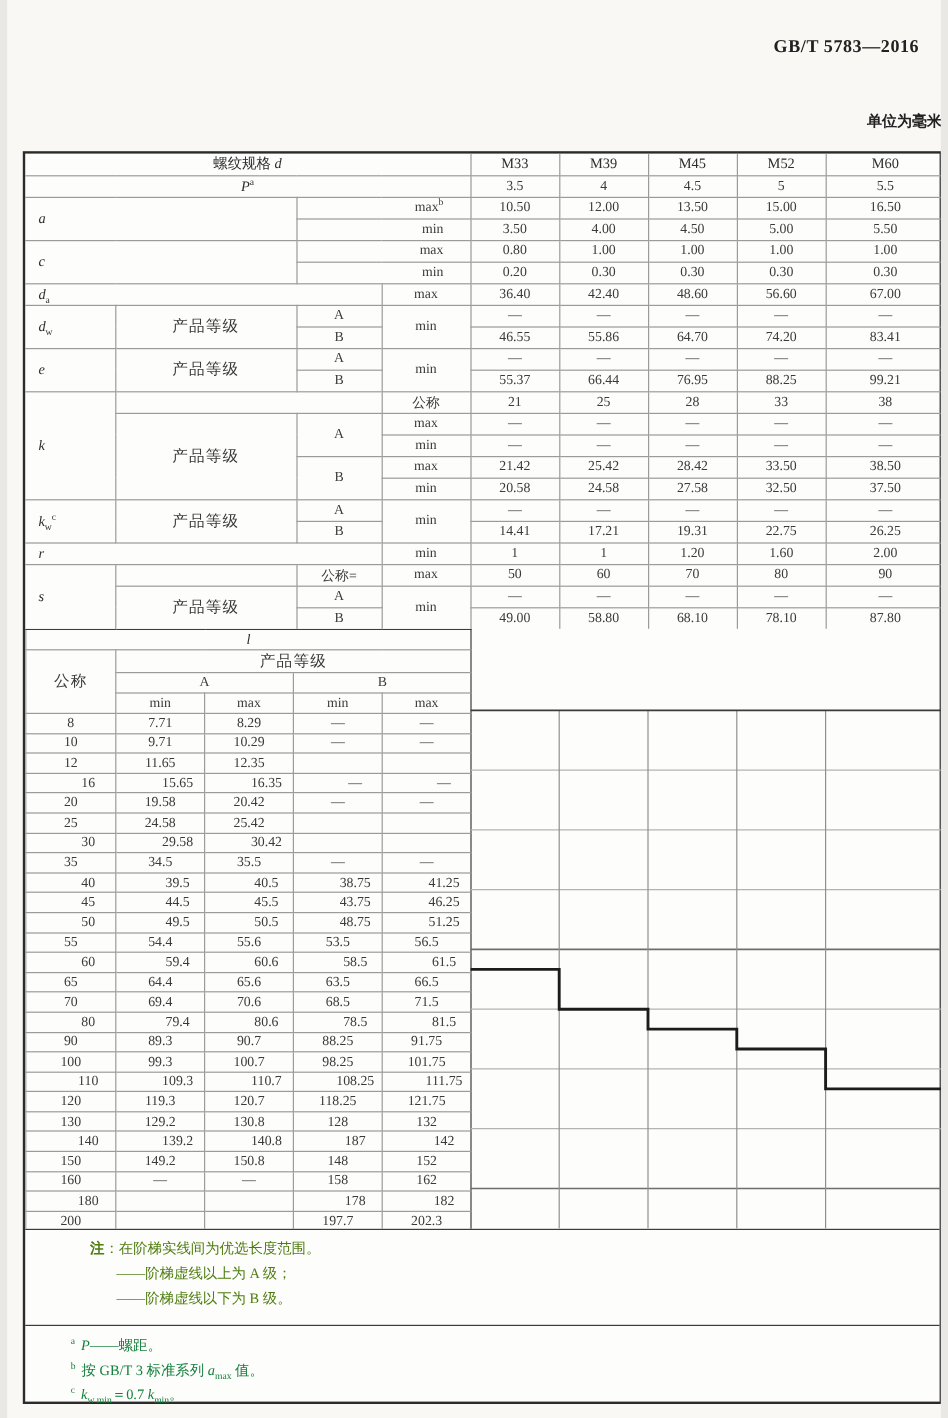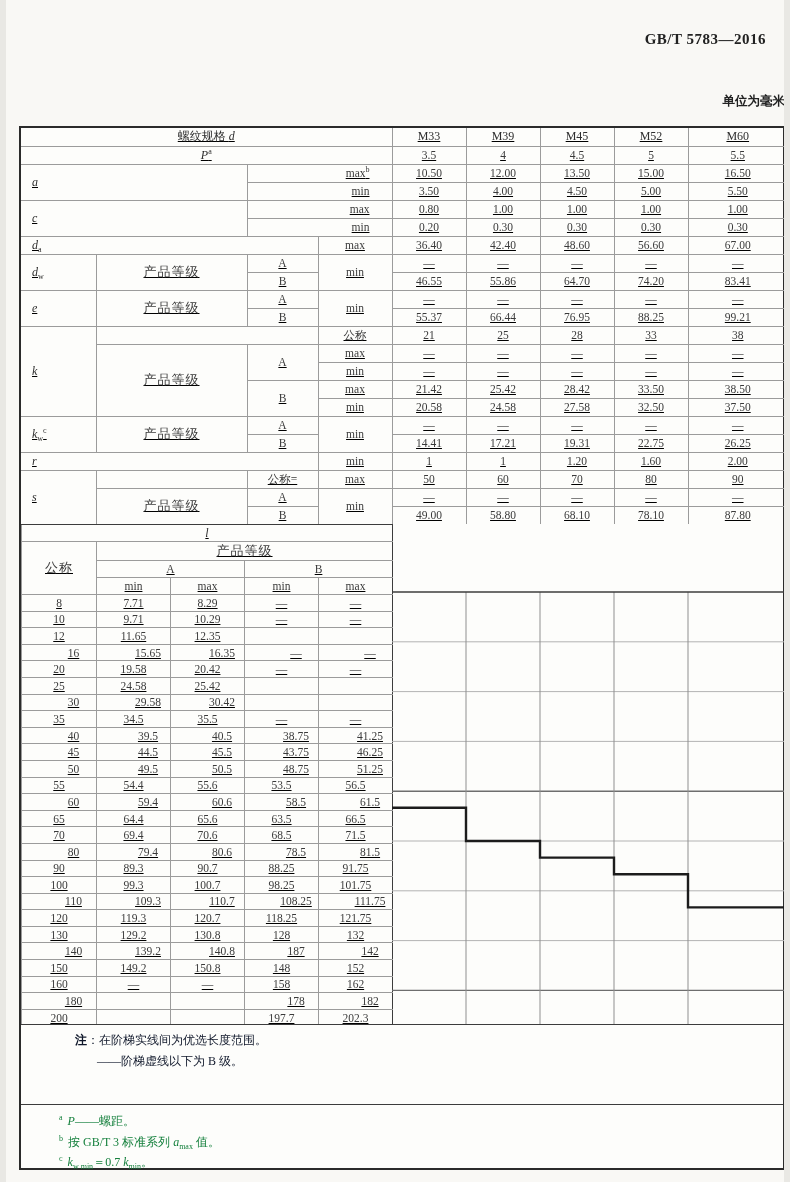--- a/index.html
+++ b/index.html
@@ -4,21 +4,21 @@
 <style>
   * { margin:0; padding:0; box-sizing:border-box; }
   body { background:#e9e8e4; font-family:"Liberation Serif","DejaVu Serif",serif; }
   .page { position:relative; width:778px; height:1182px; background:#f9f8f5; margin:0 auto; overflow:hidden; }
   .doc-code { position:absolute; top:31px; right:18px; font-weight:bold; font-size:15px; color:#222; letter-spacing:.5px; }
   .caption-bar { position:absolute; top:92px; left:13px; width:766px; height:22px; }
   .caption-title { position:absolute; left:0; right:0; text-align:center; font-weight:bold; font-size:13.5px; color:#222;margin-top:48px; }
   .unit-label { position:absolute; right:0; top:1px; font-weight:bold; font-size:12.5px; color:#222; }
   .table-wrap { position:absolute; top:126px; left:13px; width:766px; border:2px solid #2b2b2b; background:#fdfdfb; }
 
-  table { border-collapse:collapse; table-layout:fixed; width:766px;text-decoration:underline; }
+  table { border-collapse:collapse; table-layout:fixed; width:766px; }
   td { border:1px solid #9b9b9b; text-align:center; vertical-align:middle; padding:0;
        font-size:11.5px; color:#3a3a3a; overflow:hidden; white-space:nowrap; }
   .toptab { border:hidden; }
   .toptab tr { height:18px; }
   tr.sec > td { border-top:1.5px solid #3c3c3c; }
   td.lab { font-size:12px; color:#2e2e2e; }
   td.sym { text-align:left; padding-left:11px; }
   td.cn  { font-size:13px; letter-spacing:1px; }
   td.ab  { font-size:11.5px; }
   td.mm  { font-size:11.5px; }
@@ -30,21 +30,21 @@
   .l-section { position:relative; width:766px; height:500px; overflow:hidden; }
   .ltab { width:371px; border-bottom:hidden; }
   .ltab tr.lh { height:17px; }
   .ltab tr.drow { height:16.6px; }
   .ltab td:last-child { border-right:1.4px solid #3c3c3c; }
   .ltab tr.g3 > td { border-top:1.4px solid #5a5a5a;padding-left:29px; }
   .ltab td.nom { font-size:11.5px; }
   .ltab td.val { font-size:11.5px; }
   #step-svg { position:absolute; left:371px; top:0; }
 
-  .note-area { border-top:1.5px solid #3c3c3c; height:80px; padding:7px 0 0 54px; font-size:12px; color:#0f172a; }
+  .note-area { border-top:1.5px solid #3c3c3c; height:80px; padding:7px 0 0 54px; font-size:12px; color:#4d7c0f; }
   .note-main b { font-weight:bold; }
   .note-item { padding-left:22px; margin-top:4px; }
   .fn-area { border-top:1.5px solid #3c3c3c; height:64px; padding:5px 0 0 38px; font-size:12px; color:#15803d; }
   .fn { margin-top:2px; line-height:1.55; }
   .fn sup { margin-right:5px; }
 </style>
 </head>
 <body>
 
 <div class="page">
@@ -495,20 +495,21 @@
           <line x1="148" y1="68" x2="148" y2="500" stroke="#8f8f8f" stroke-width="1"></line>
           <line x1="222" y1="68" x2="222" y2="500" stroke="#8f8f8f" stroke-width="1"></line>
           <line x1="296" y1="68" x2="296" y2="500" stroke="#8f8f8f" stroke-width="1"></line>
           <line x1="0" y1="68" x2="395" y2="68" stroke="#3c3c3c" stroke-width="1.5"></line>
           <path d="M0,283.8H74V317.0H148V333.6H222V350.2H296V383.4H395" fill="none" stroke="#1c1c1c" stroke-width="2.4"></path>
         </svg>
     </div>
 
     <div class="note-area">
       <div class="note-main"><b>注</b><span>：在阶梯实线间为优选长度范围。</span></div>
+      <div class="note-item">——阶梯虚线以上为 A 级；</div>
       <div class="note-item">——阶梯虚线以下为 B 级。</div>
     </div>
 
     <div class="fn-area">
       <div class="fn"><sup>a</sup><i>P</i><span>——螺距。</span></div>
       <div class="fn"><sup>b</sup><span>按 GB/T 3 标准系列 </span><i>a</i><sub>max</sub><span> 值。</span></div>
       <div class="fn"><sup>c</sup><i>k</i><sub>w min</sub><span>＝0.7 </span><i>k</i><sub>min</sub><span>。</span></div>
     </div>
 
   </div>

